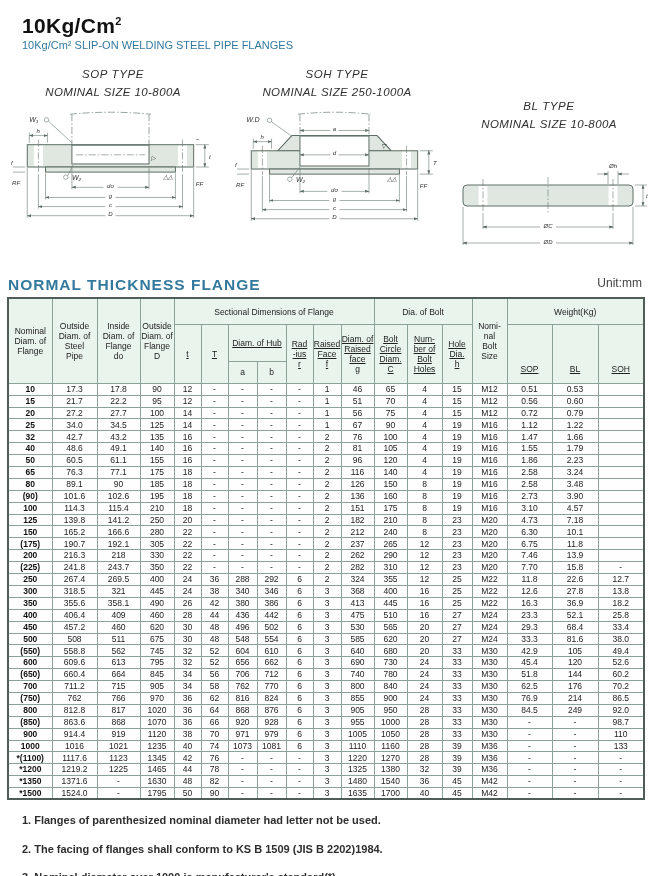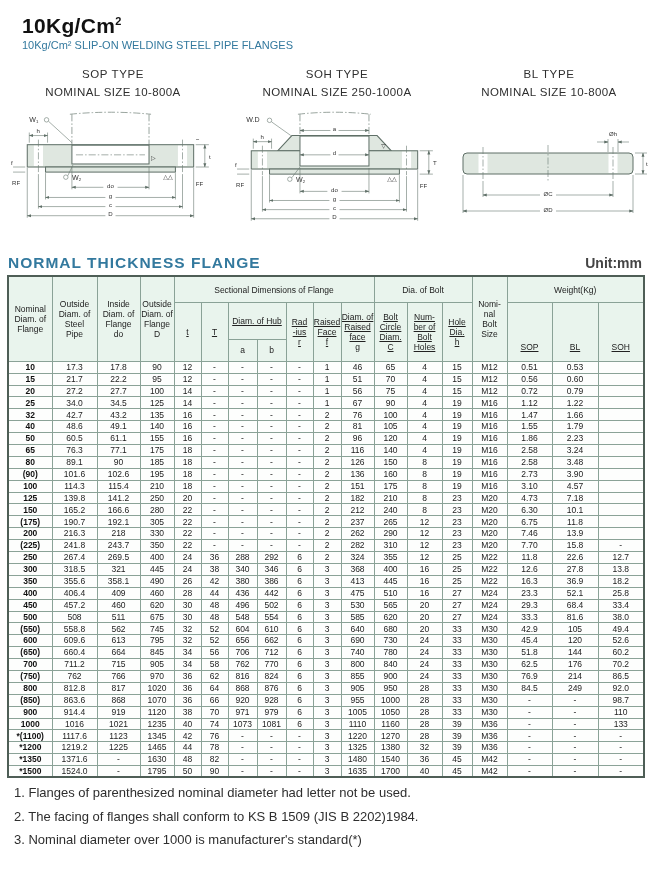--- a/index.html
+++ b/index.html
@@ -15,55 +15,55 @@
     width:650px;height:876px;background:#ffffff;position:relative;
     font-family:"Liberation Sans", sans-serif;color:var(--ink);overflow:hidden;
   }
   
   .page-header{padding:14px 0 0 22px;}
   .doc-title{font-size:21px;font-weight:bold;color:#111;margin:0;letter-spacing:.3px;}
   .doc-title sup{font-size:11px;}
   .std-line,.sub-line{color:var(--accent);font-size:11px;line-height:1.3;margin:0;}
   .std-line{margin-top:9px;}
   
-  .diagrams-row{display:flex;margin-top:16px;width:650px;}
+  .diagrams-row{display:flex;margin-top:16px;width:650px;font-style:italic;}
   .diagram-col{text-align:center;}
   .diagram-col.c1{width:226px;}
   .diagram-col.c2{width:222px;}
-  .diagram-col.c3{width:202px;}
+  .diagram-col.c3{width:202px;margin-top:32px;}
   .diag-type{font-size:11.5px;color:#2f2f2f;letter-spacing:.6px;margin:0 0 6px 0;}
   .diag-size{font-size:11.5px;color:#2f2f2f;letter-spacing:.4px;margin:0 0 8px 0;}
   svg{display:block;margin:0 auto;}
   .dfill{fill:#dfe7e0;stroke:#5f6f67;stroke-width:1;}
   .dwhite{fill:#ffffff;stroke:none;}
   .dim{stroke:#6a7a72;stroke-width:.6;fill:none;}
   .cl{stroke:#6a7a72;stroke-width:.6;stroke-dasharray:7 2 1.5 2;fill:none;}
   .ph{stroke:#828f88;stroke-width:.8;stroke-dasharray:7 2 1.5 2;fill:none;}
   .dl{font-size:7px;fill:#333;font-family:"Liberation Sans",sans-serif;}
   .dls{font-size:6px;fill:#333;font-family:"Liberation Sans",sans-serif;}
   .lbg{fill:#ffffff;}
   
-  .table-title-row{display:flex;justify-content:space-between;align-items:center;margin:28px 8px 3px 8px;}
+  .table-title-row{display:flex;justify-content:space-between;align-items:flex-start;margin:18px 8px 3px 8px;}
   .table-title{font-size:15.5px;color:var(--accent);letter-spacing:1px;margin:0;}
-  .unit-label{font-size:14px;color:#444;font-weight:bold;}
+  .unit-label{font-size:12px;color:#444;}
   table{border-collapse:collapse;table-layout:fixed;margin:0 0 0 7px;background:#fdfefd;}
   th,td{border:1px solid var(--grid);text-align:center;vertical-align:middle;
         font-size:8.5px;color:#222;padding:0;overflow:hidden;}
   thead th{background:var(--table-header-bg);font-weight:normal;white-space:pre-line;line-height:1.18;}
   thead tr.h1 th{height:26px;}
   thead tr.h2 th{height:37px;text-decoration:underline;}
   thead tr.h3 th{height:22px;}
   th.wcol{vertical-align:bottom;padding-bottom:9px;}
   tbody td{height:11.9px;line-height:1;}
   tbody td:first-child{font-weight:bold;color:#101010;}
   tbody tr.group-start td{border-top:1.6px solid var(--grid-heavy);}
   table{border:2px solid var(--grid-heavy);}
   
   .notes{margin:5px 0 0 10px;}
-  .notes p{margin:4px;font-size:13px;line-height:1.5;color:#2e2e2e;}
+  .notes p{margin:12px;font-size:11px;line-height:1.5;color:#2e2e2e;font-weight:bold;}
 </style>
 </head>
 <body>
 
 <div class="page-header">
   <h1 class="doc-title"><span>10Kg/Cm</span><sup>2</sup></h1>
   <p class="sub-line">10Kg/Cm² SLIP-ON WELDING STEEL PIPE FLANGES</p>
 </div>
 
 <div class="diagrams-row">

